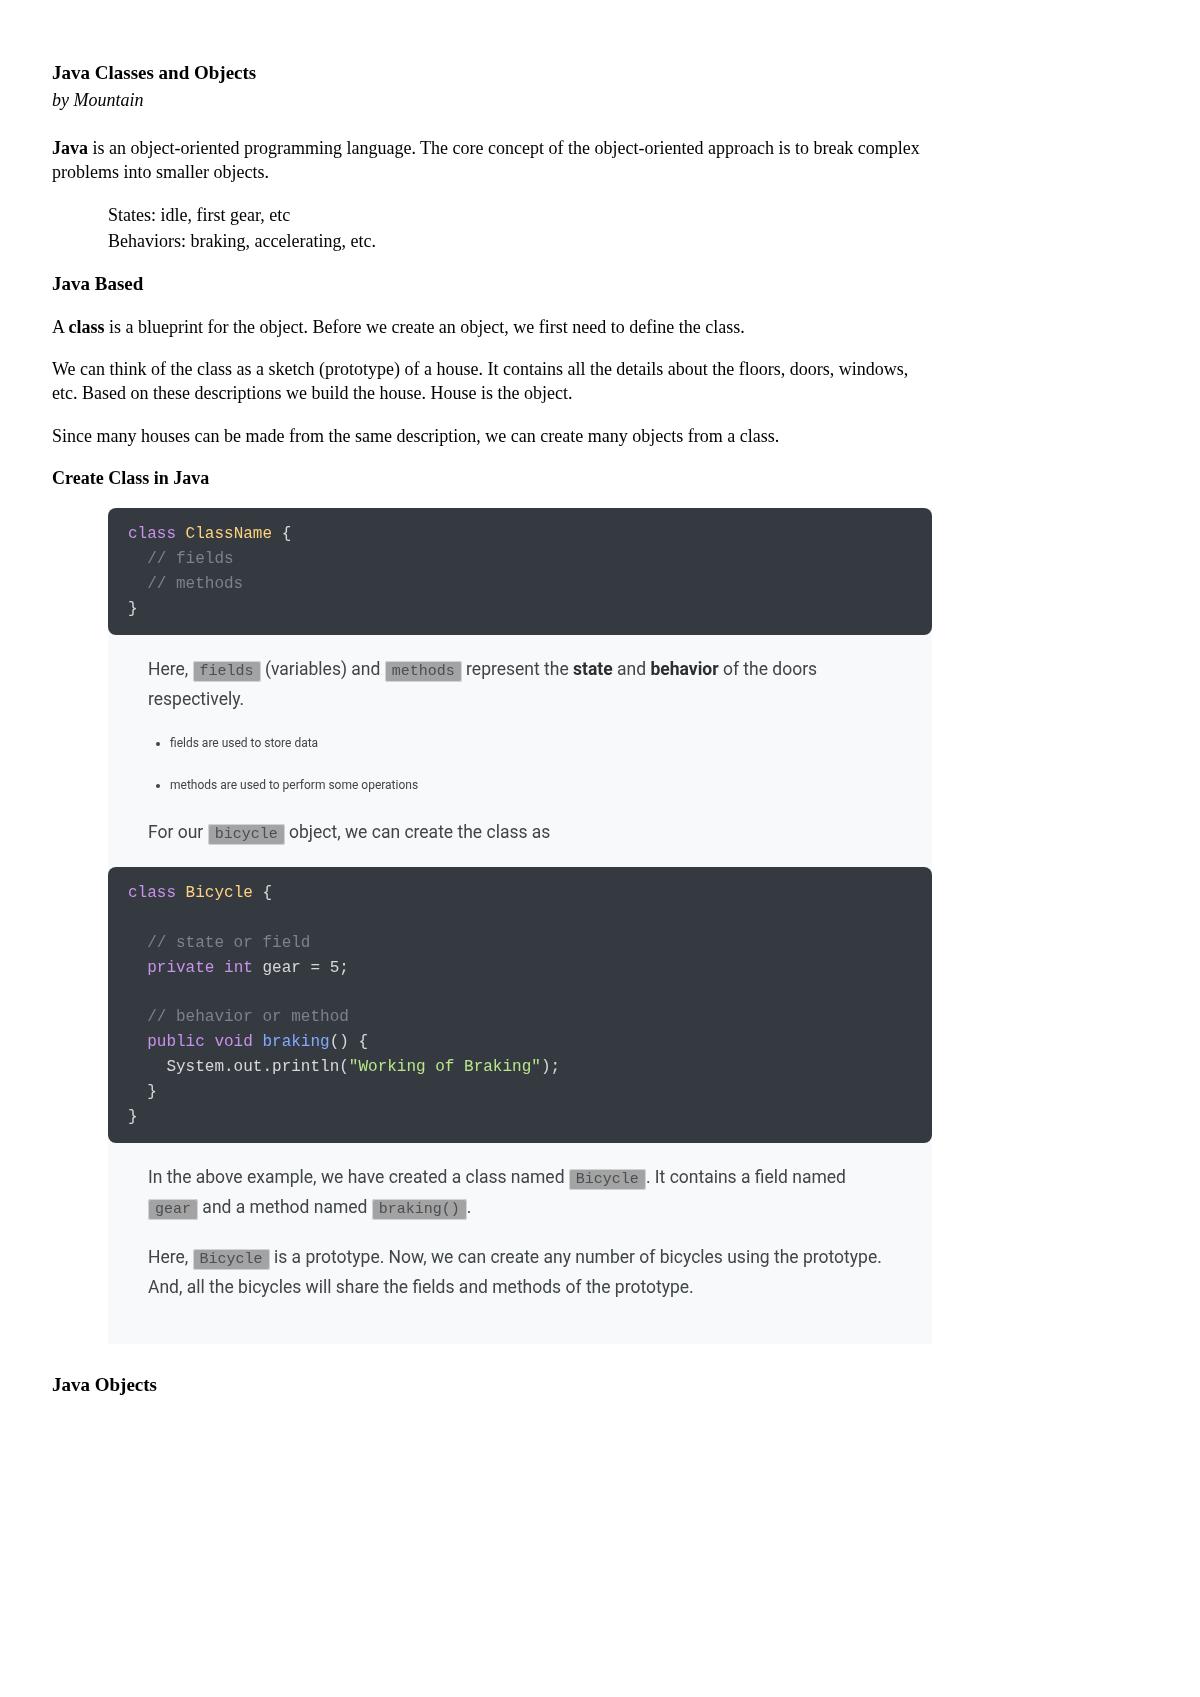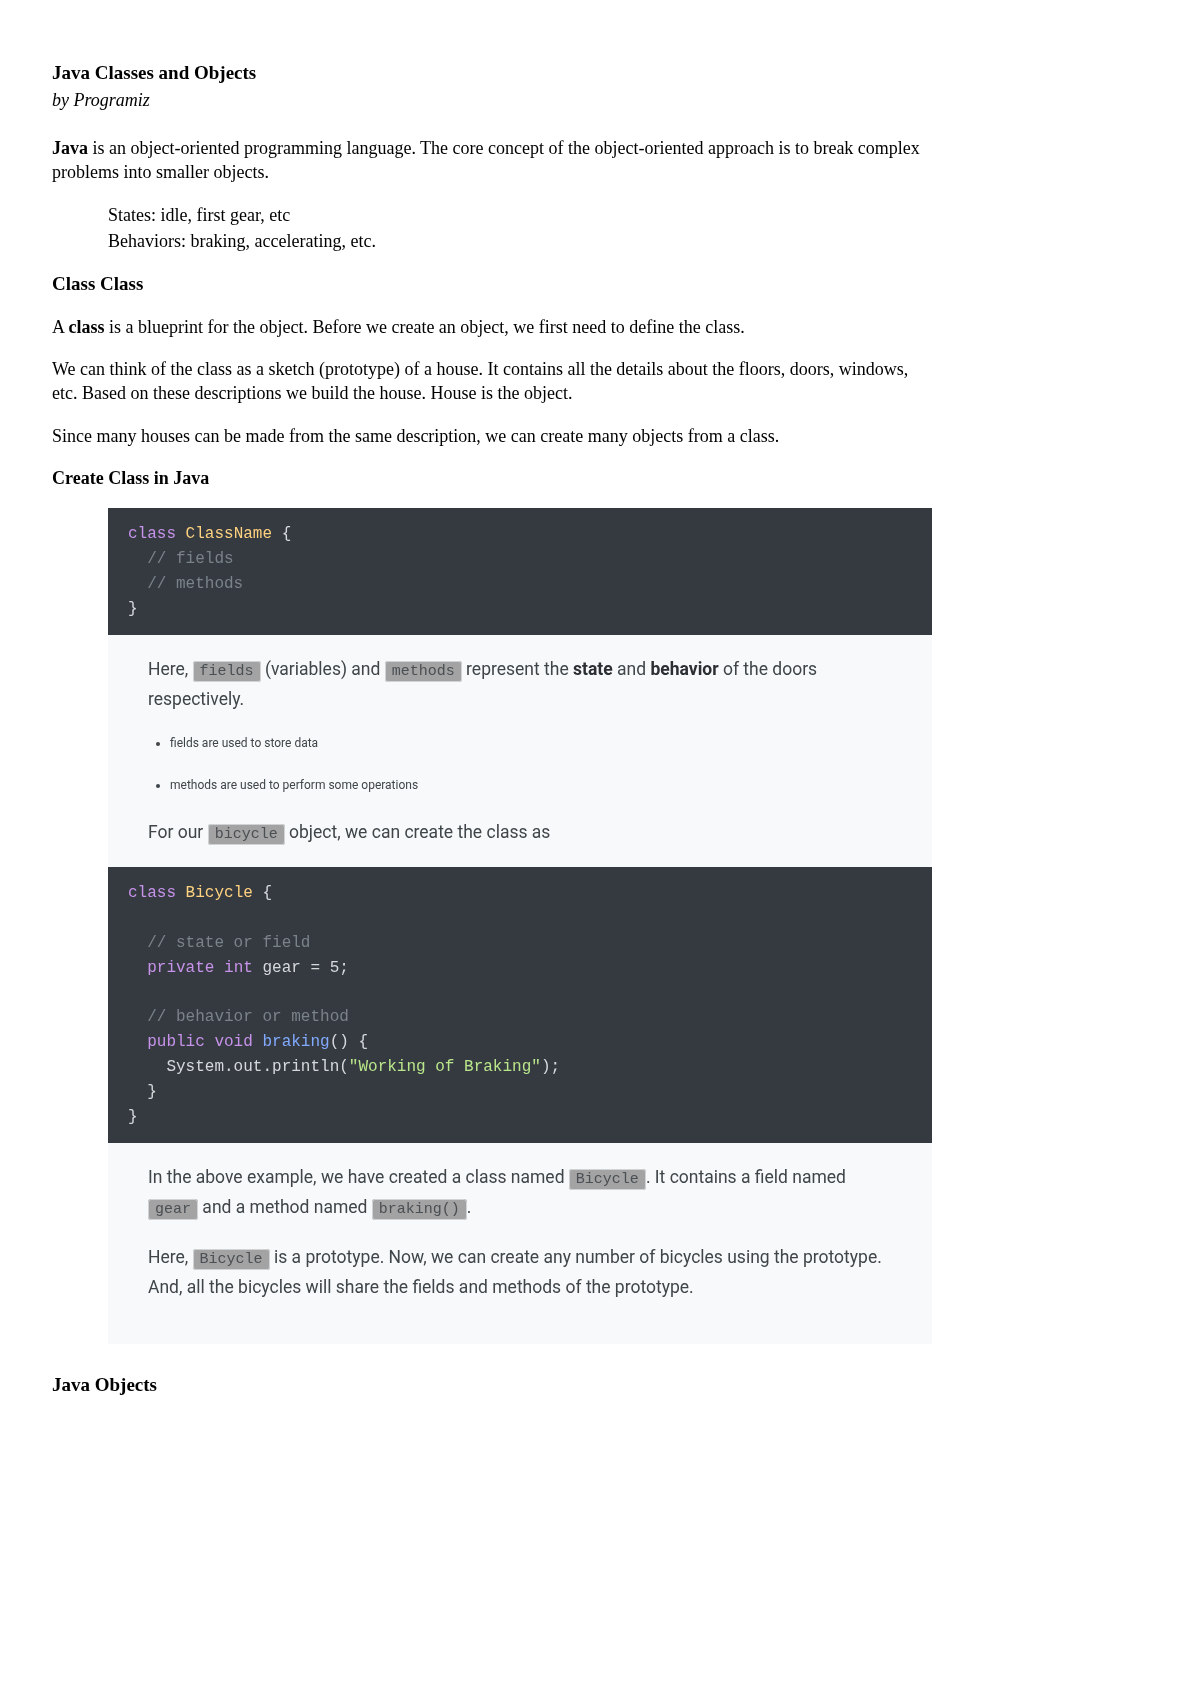--- a/index.html
+++ b/index.html
@@ -72,21 +72,21 @@
     font-size: 12px;
     color: #3f4549;
   }
   .code-block {
     background: #353a41;
     color: #d6d9dc;
     font-family: "Courier New", Courier, monospace;
     font-size: 16px;
     line-height: 1.55;
     padding: 14px 20px;
-    border-radius: 0;
+    border-radius: 8px;
     margin: 0 0 18px 0;
     white-space: pre;
     overflow-x: auto;
   }
   .code-block .kw { color: #c792ea; }
   .code-block .cls { color: #ffd27f; }
   .code-block .cmt { color: #7a828a; }
   .code-block .typ { color: #c792ea; }
   .code-block .fn { color: #82aaff; }
   .code-block .str { color: #b9e68a; }
@@ -100,33 +100,33 @@
     color: #4a4f53;
   }
   .tutorial-panel .bold { font-weight: 700; color: #2b2f33; }
 </style>
 </head>
 <body>
 
 <div class="page">
 
   <div class="title">Java Classes and Objects</div>
-  <div class="byline">by Programiz</div>
+  <div class="byline">by Mountain</div>
 
   <p>
     <span class="bold">Java</span><span> is an object-oriented programming language. The core concept of the object-oriented approach is to break complex problems into smaller objects.</span>
   </p>
 
 
   <div class="indent-block">
     <div>States: idle, first gear, etc</div>
     <div>Behaviors: braking, accelerating, etc.</div>
   </div>
 
-  <div class="section-heading">Class Class</div>
+  <div class="section-heading">Java Based</div>
 
   <p>
     <span>A </span><span class="bold">class</span><span> is a blueprint for the object. Before we create an object, we first need to define the class.</span>
   </p>
 
   <p>We can think of the class as a sketch (prototype) of a house. It contains all the details about the floors, doors, windows, etc. Based on these descriptions we build the house. House is the object.</p>
   <p>Since many houses can be made from the same description, we can create many objects from a class.</p>
 
   <div class="sub-heading">Create Class in Java</div>
 

